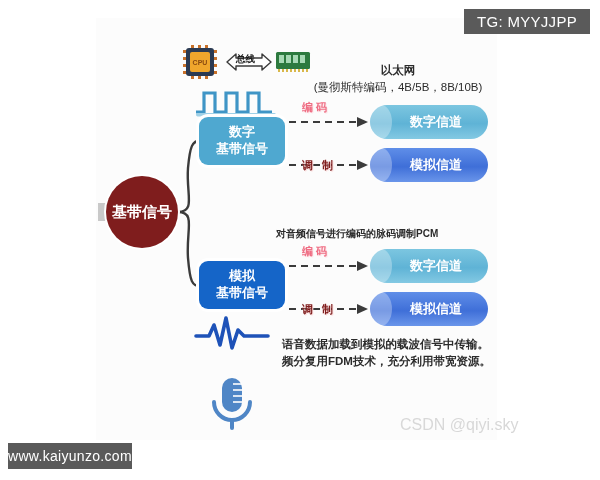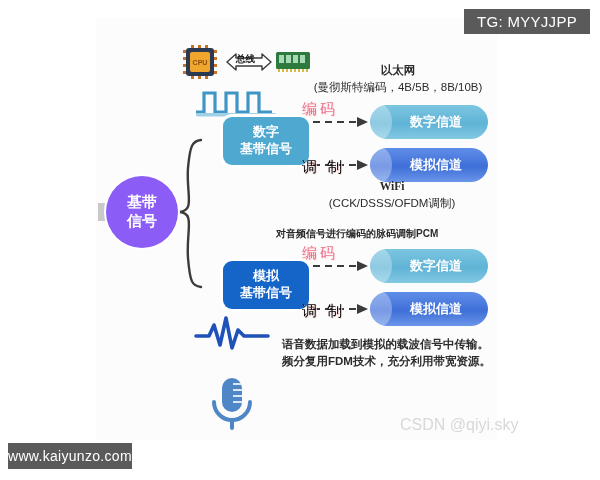--- a/index.html
+++ b/index.html
@@ -56,27 +56,26 @@
   }
 
   
   .root-node {
     position: absolute;
     left: 106px;
     top: 176px;
     width: 72px;
     height: 72px;
     border-radius: 50%;
-    background: #8b5cf6;
+    background: #7f1d1d;
     color: #ffffff;
     font-weight: bold;
     font-size: 15px;
     line-height: 1.25;
     display: flex;
-    flex-direction: column;
     align-items: center;
     justify-content: center;
     text-align: center;
     box-shadow: 0 0 0 2px #ffffff;
   }
   .root-tab {
     position: absolute;
     left: 98px;
     top: 203px;
     width: 10px;
@@ -93,21 +92,20 @@
     color: #ffffff;
     font-weight: bold;
     font-size: 13px;
     line-height: 1.3;
     display: flex;
     flex-direction: column;
     align-items: center;
     justify-content: center;
     text-align: center;
     box-shadow: 0 0 0 3px #ffffff;
-    margin-left: 24px;
   }
   .branch-digital {
     left: 199px;
     top: 117px;
     background: #4fa8d0;
   }
   .branch-analog {
     left: 199px;
     top: 261px;
     background: #1565c8;
@@ -139,26 +137,26 @@
     background: rgba(255,255,255,0.30);
   }
   .cyl-d1 { top: 105px; background: linear-gradient(180deg,#7cc6e0 0%, #5fb3d6 55%, #83c9e3 100%); }
   .cyl-a1 { top: 148px; background: linear-gradient(180deg,#5f8ee8 0%, #3f6fd8 55%, #6a95ea 100%); }
   .cyl-d2 { top: 249px; background: linear-gradient(180deg,#7cc6e0 0%, #5fb3d6 55%, #83c9e3 100%); }
   .cyl-a2 { top: 292px; background: linear-gradient(180deg,#5f8ee8 0%, #3f6fd8 55%, #6a95ea 100%); }
 
   
   .redlabel {
     position: absolute;
-    font-weight: normal;
-    font-size: 15px;
+    font-weight: bold;
+    font-size: 11px;
     letter-spacing: 3px;
   }
   .lbl-pink { color: #ef6e84; text-shadow: 1px 1px 0 #fde9ec; }
-  .lbl-red  { color: #000000; text-shadow: 1px 1px 0 #fde3e3; }
+  .lbl-red  { color: #7f1d1d; text-shadow: 1px 1px 0 #fde3e3; }
   .lbl-enc1 { left: 302px; top: 100px; }
   .lbl-mod1 { left: 302px; top: 158px; }
   .lbl-enc2 { left: 302px; top: 244px; }
   .lbl-mod2 { left: 302px; top: 302px; }
 
   
   .txt {
     position: absolute;
     color: #2b2b2b;
     font-size: 11.5px;
@@ -321,24 +319,20 @@
   <div class="redlabel lbl-pink lbl-enc1">编码</div>
   <div class="redlabel lbl-red lbl-mod1">调 制</div>
   <div class="redlabel lbl-pink lbl-enc2">编码</div>
   <div class="redlabel lbl-red lbl-mod2">调 制</div>
 
   <div class="txt txt-center t-eth">
     <div class="txt-strong">以太网</div>
     <div>(曼彻斯特编码，4B/5B，8B/10B)</div>
   </div>
 
-  <div class="txt txt-center t-wifi">
-    <div class="txt-strong">WiFi</div>
-    <div>(CCK/DSSS/OFDM调制)</div>
-  </div>
 
   <div class="txt t-pcm">对音频信号进行编码的脉码调制PCM</div>
 
   <div class="txt t-bottom">
     <div>语音数据加载到模拟的载波信号中传输。</div>
     <div>频分复用FDM技术，充分利用带宽资源。</div>
   </div>
 
   <div class="credit">CSDN @qiyi.sky</div>
 

